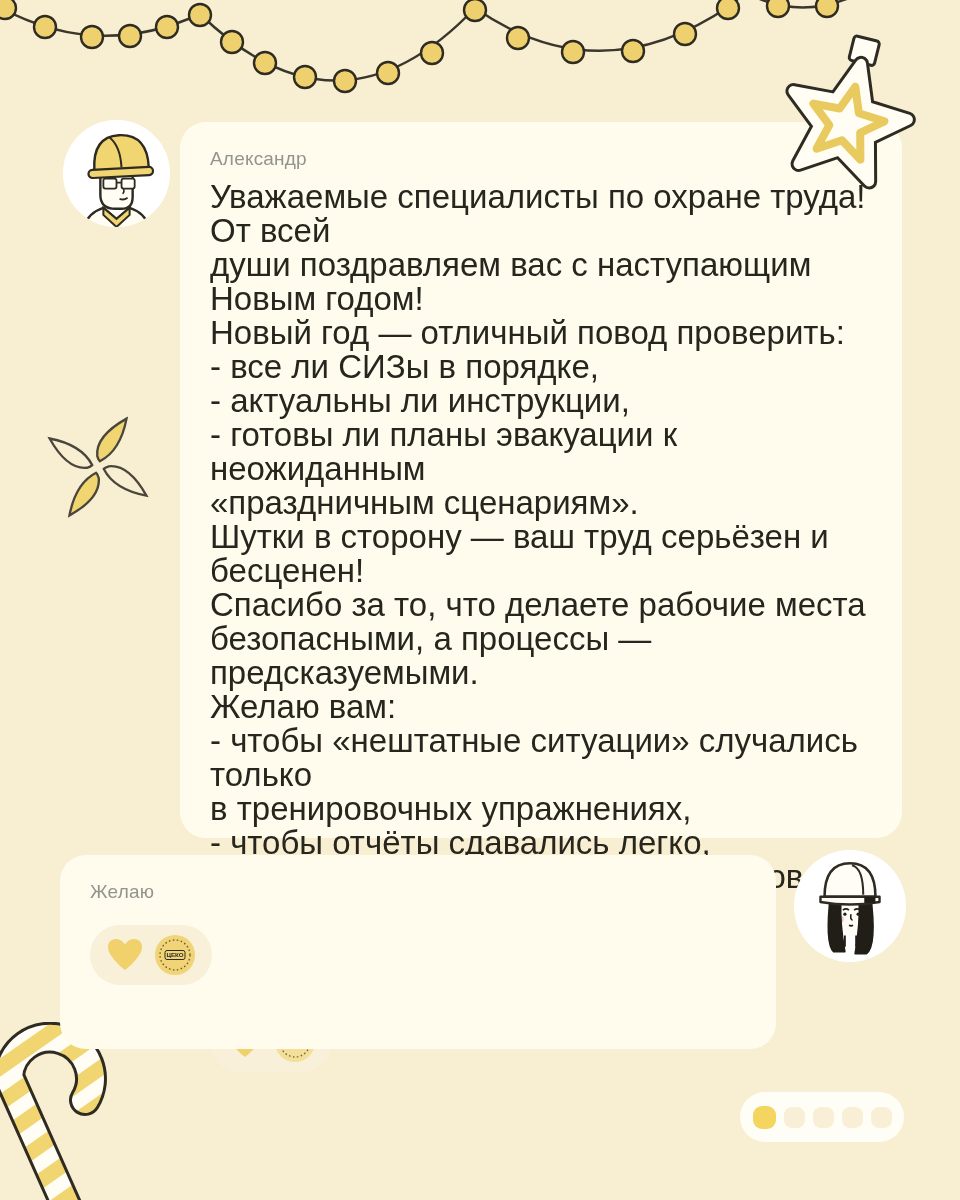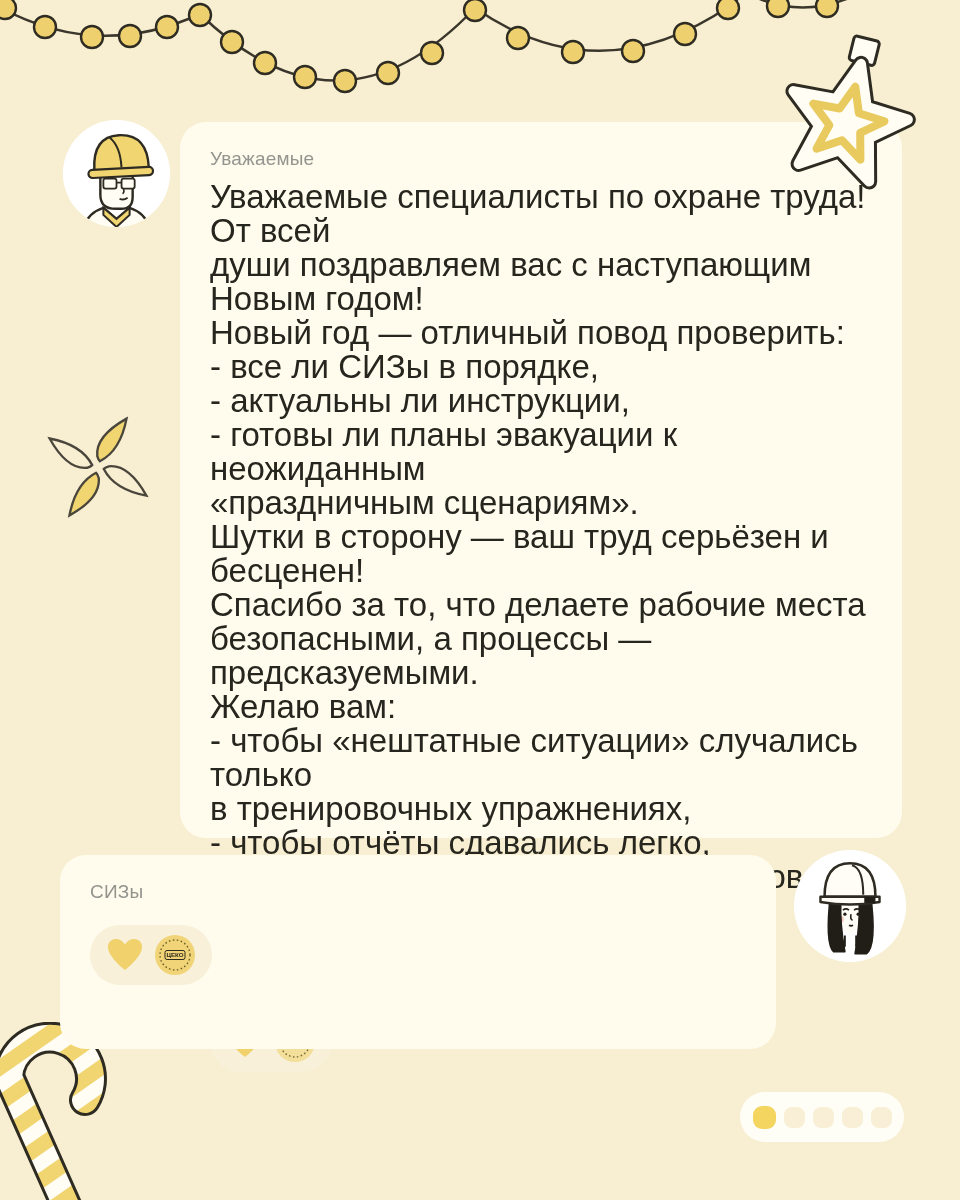--- a/index.html
+++ b/index.html
@@ -98,21 +98,21 @@
     </g>
     <rect x="40" y="58" width="13" height="10" rx="2" fill="#FFFDF4" stroke="#2E2B22" stroke-width="1.8"></rect>
     <rect x="58" y="58" width="13" height="10" rx="2" fill="#FFFDF4" stroke="#2E2B22" stroke-width="1.8"></rect>
     <line x1="53" y1="62" x2="58" y2="62" stroke="#2E2B22" stroke-width="1.8"></line>
     <path d="M60,68 Q61,72 59,73" fill="none" stroke="#2E2B22" stroke-width="1.6"></path>
     <path d="M56,78 Q60,80 64,77" fill="none" stroke="#2E2B22" stroke-width="1.8"></path>
   </svg>
 </div>
 
 <div class="abs card" style="left:180px;top:122px;width:722px;height:716px">
-  <div class="author">Уважаемые</div>
+  <div class="author">Александр</div>
   <div class="msg-text">Уважаемые специалисты по охране труда! От всей
 души поздравляем вас с наступающим Новым годом!
 Новый год — отличный повод проверить:
 - все ли СИЗы в порядке,
 - актуальны ли инструкции,
 - готовы ли планы эвакуации к неожиданным
 «праздничным сценариям».
 Шутки в сторону — ваш труд серьёзен и бесценен!
 Спасибо за то, что делаете рабочие места
 безопасными, а процессы — предсказуемыми.
@@ -148,21 +148,21 @@
     <g stroke="#4A463C" stroke-width="2.3" transform="rotate(10 61 66)">
       <use href="#petal" transform="translate(61,66) rotate(8)" fill="#F1D571"></use>
       <use href="#petal" transform="translate(61,66) rotate(98)" fill="none"></use>
       <use href="#petal" transform="translate(61,66) rotate(188)" fill="#F1D571"></use>
       <use href="#petal" transform="translate(61,66) rotate(278)" fill="none"></use>
     </g>
   </svg>
 </div>
 
 <div class="abs card" style="left:60px;top:855px;width:716px;height:194px">
-  <div class="author">СИЗы</div>
+  <div class="author">Желаю</div>
   <div class="reaction-pill" style="margin-top:12px">
     <span class="heart-wrap">
       <svg width="38" height="34" viewBox="0 0 40 36">
         <path d="M20,34 C8,24 2,16 2,9.5 C2,4 6,1 10.5,1 C14.5,1 18,3.5 20,7 C22,3.5 25.5,1 29.5,1 C34,1 38,4 38,9.5 C38,16 32,24 20,34 Z" fill="#F1D16B"></path>
       </svg>
     </span>
     <span class="coin-wrap">
       <svg width="42" height="42" viewBox="0 0 42 42">
         <circle cx="21" cy="21" r="20" fill="#F0D477"></circle>
         <circle cx="21" cy="21" r="15" fill="none" stroke="#6E6029" stroke-width="1.4" stroke-dasharray="1.6 2.4"></circle>

